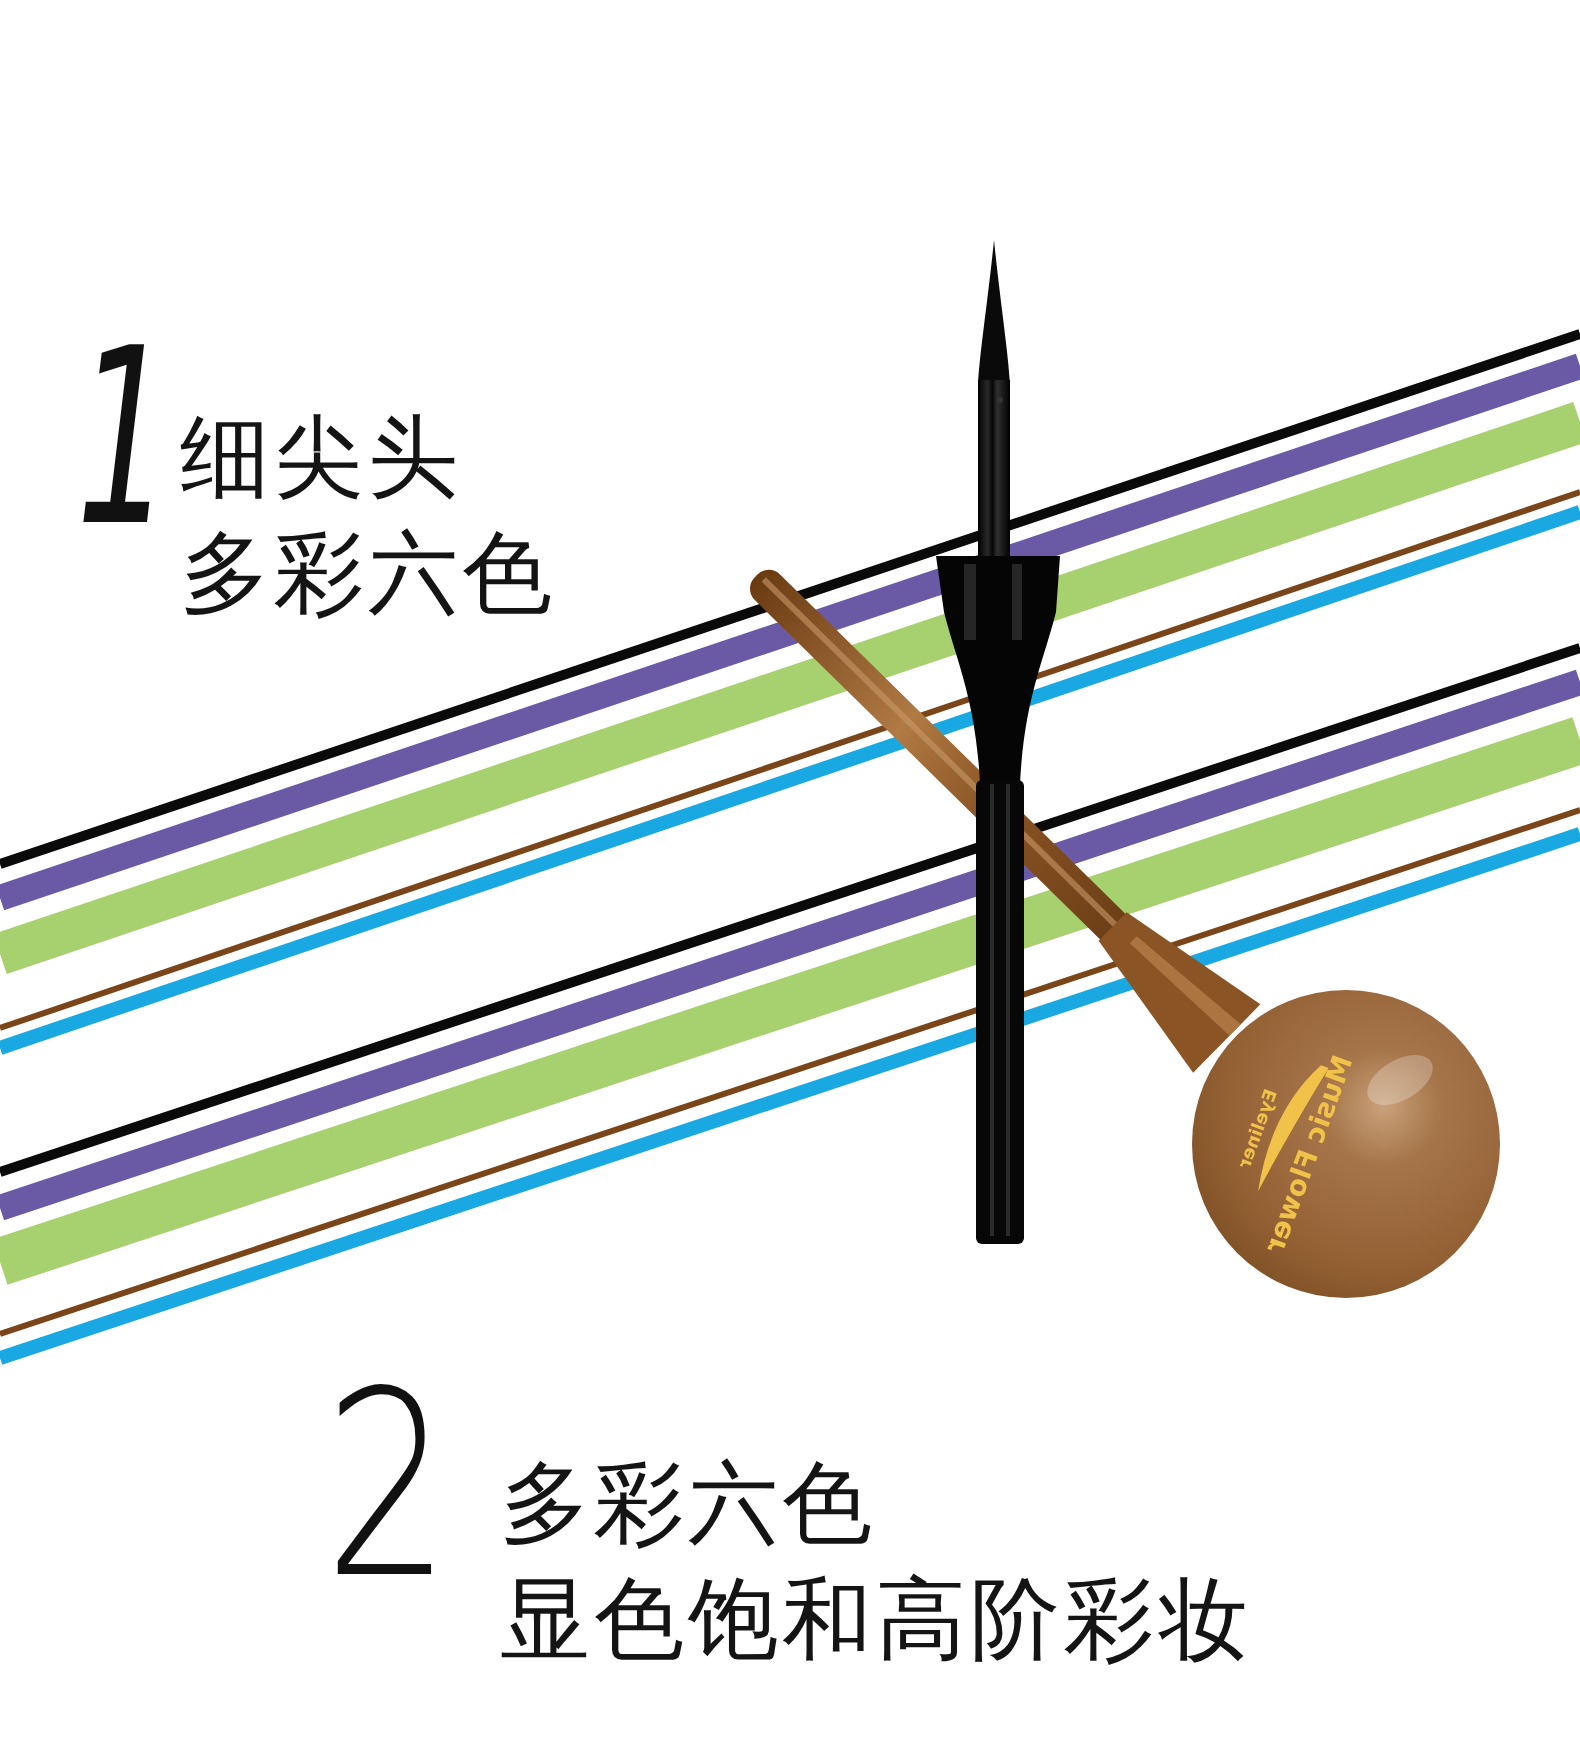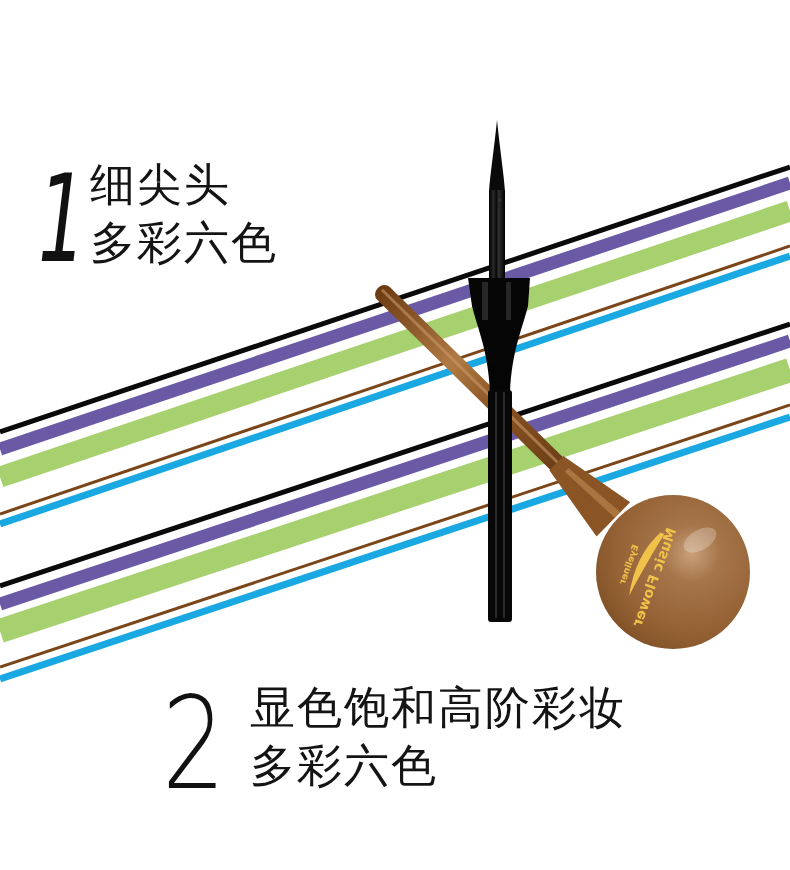--- a/index.html
+++ b/index.html
@@ -34,26 +34,27 @@
     .num2 {
       left: 162px; top: 680px;
       font-size: 128px;
       transform: scaleX(0.78);
       transform-origin: left top;
       font-weight: 200;
       -webkit-text-stroke: 0;
     }
     .lines {
       position: absolute;
-      font-family: Liberation Mono, monospace;
+      font-family: Liberation Serif, serif;
       font-size: 45px;
       line-height: 58px;
       letter-spacing: 2px;
       color: #141414;
       font-weight: 300;
+      margin-top: 40px;
     }
     .lines1 { left: 90px; top: 160px; }
     .lines2 { left: 250px; top: 683px; }
     .lines div { white-space: nowrap; }
     .ball-text {
       font-family: "DejaVu Sans", sans-serif;
       font-weight: bold;
     }
   </style>
 </head>
@@ -144,18 +145,18 @@
     <div class="num num1">1</div>
     <div class="lines lines1">
       <div>细尖头</div>
       <div>多彩六色</div>
     </div>
   </div>
 
   <div class="feature">
     <div class="num num2">2</div>
     <div class="lines lines2">
+      <div>多彩六色</div>
       <div>显色饱和高阶彩妆</div>
-      <div>多彩六色</div>
     </div>
   </div>
 
 </div>
 
 </body></html>

